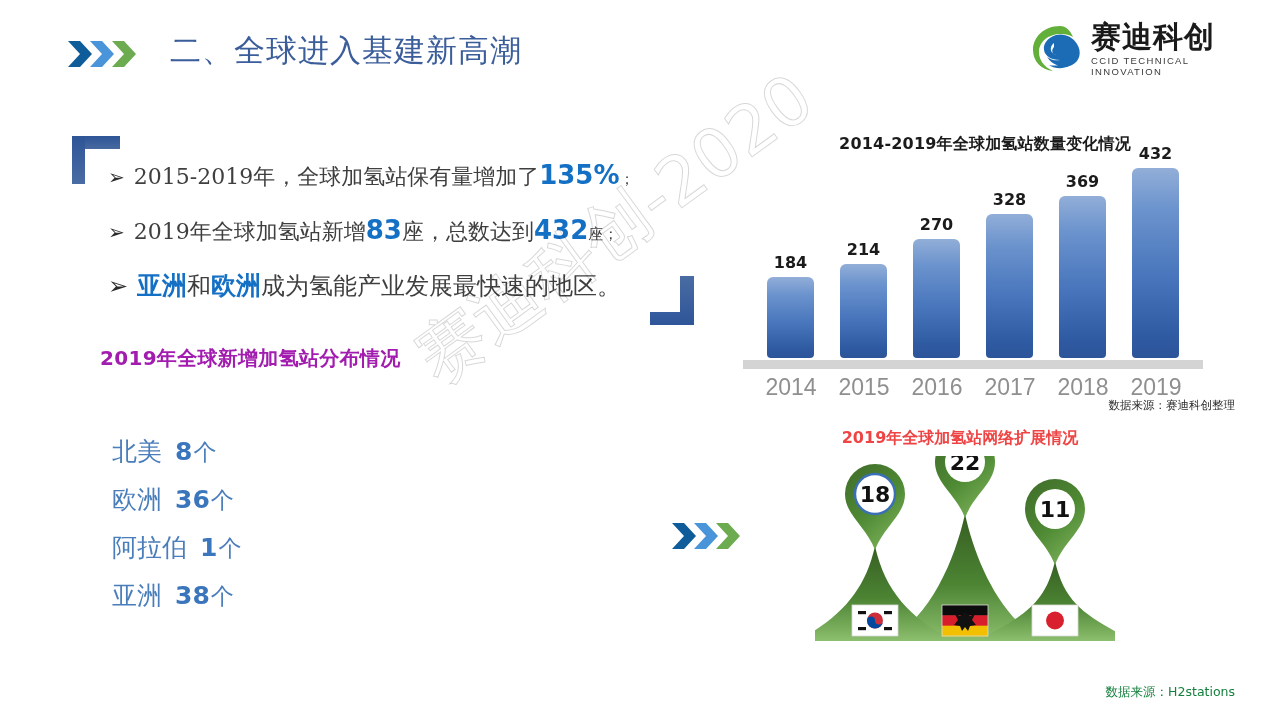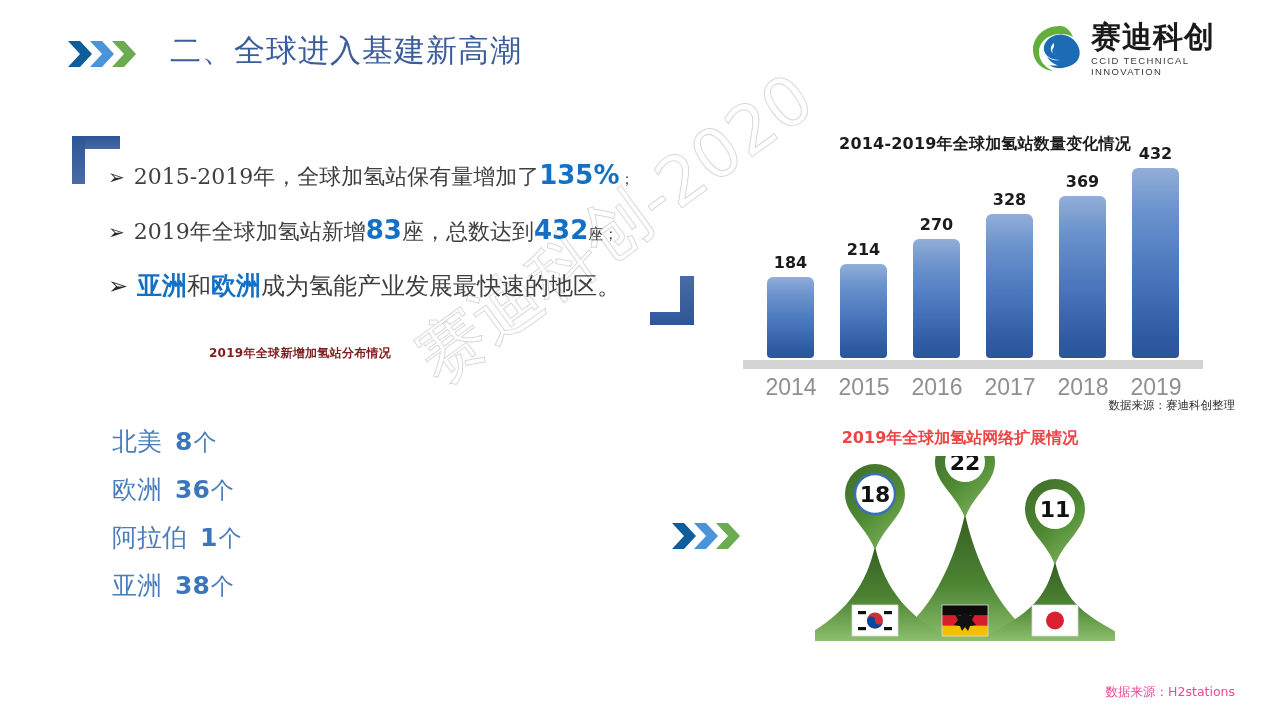--- a/index.html
+++ b/index.html
@@ -136,24 +136,24 @@
   #bullet-1 { left: 36px; top: 24px; }
   #bullet-2 { left: 36px; top: 79px; }
   #bullet-3 { left: 36px; top: 133px; }
   #bullet-3 .bullet-marker { font-size: 24px; }
   #bullet-3 .bullet-text { font-size: 24px; text-align: center; }
 
   
   #region-chart { position: absolute; left: 100px; top: 345px; width: 420px; }
   #region-chart-title {
     font-family: "DejaVu Sans", "Liberation Sans", sans-serif;
-    font-size: 12px;
-    font-weight: 700;
-    color: #7f1d1d;
-    text-align: center;
+    font-size: 20px;
+    font-weight: 700;
+    color: #a21caf;
+    text-align: left;
     width: 400px;
     letter-spacing: 0.3px;
   }
   #region-list {
     margin-top: 63px;
     margin-left: 12px;
   }
   .region-item {
     display: flex;
     align-items: baseline;
@@ -270,21 +270,21 @@
     width: 300px; height: 215px;
   }
   #pin-source {
     position: absolute;
     left: 735px; top: 684px;
     width: 500px;
     text-align: right;
     padding-right: 6px;
     font-family: "DejaVu Sans", "Liberation Sans", sans-serif;
     font-size: 12.5px;
-    color: #ec4899;
+    color: #15803d;
   }
 </style>
 </head>
 <body>
 
 <div id="slide-header">
 
   <div id="header-chevrons">
     <svg width="72" height="32" viewBox="0 0 72 32">
       <path d="M2,3 L14,3 L26,16 L14,29 L2,29 L14,16 Z" fill="#0f5c9b"></path>

